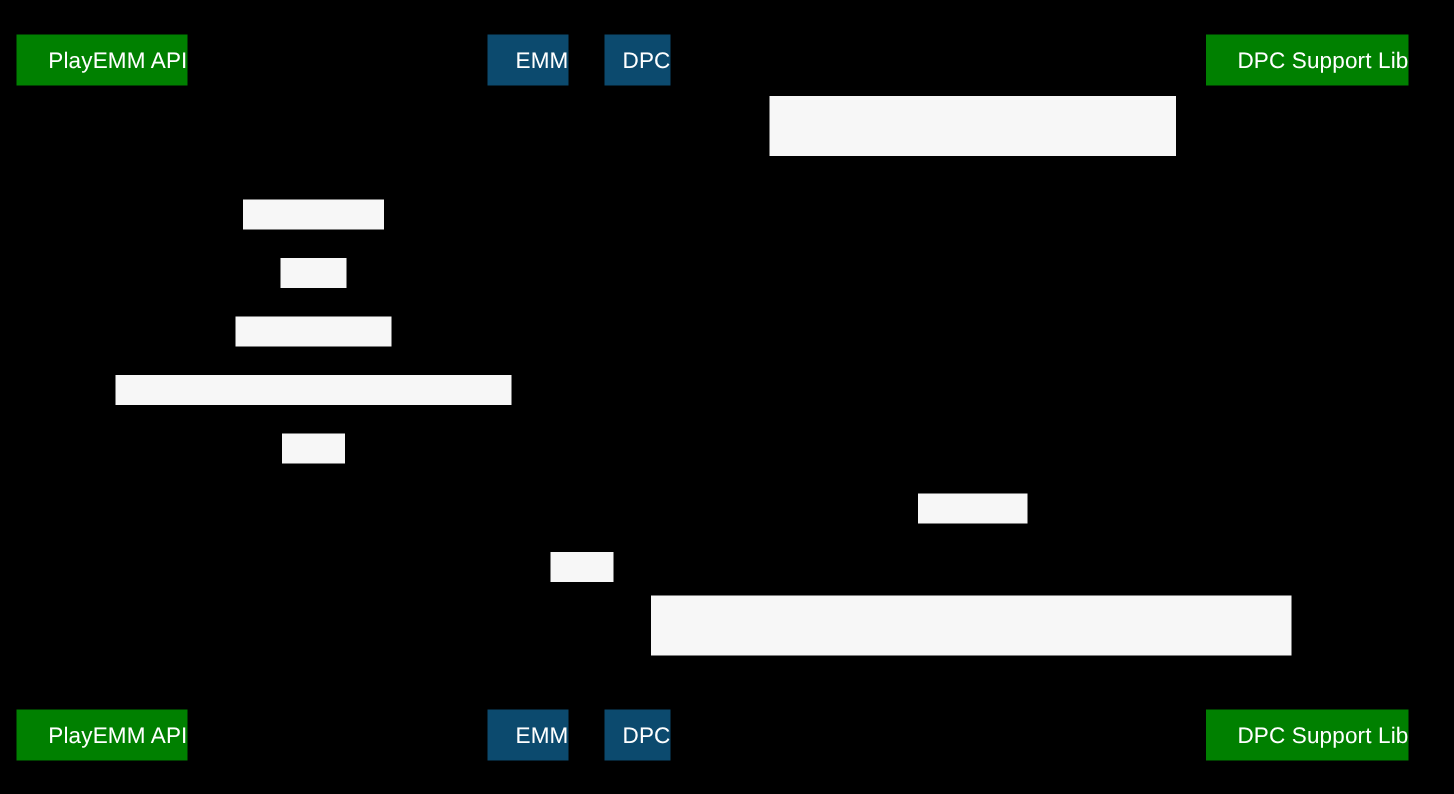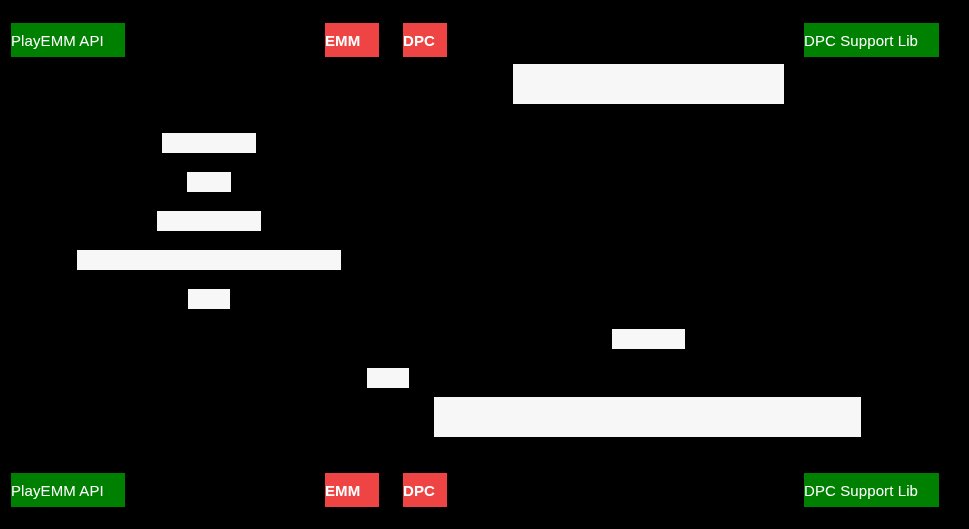--- a/index.html
+++ b/index.html
@@ -14,30 +14,30 @@
     height: 529px;
     background: #000000;
     overflow: hidden;
     font-family: "Liberation Sans", sans-serif;
   }
   .participant {
     position: absolute;
     box-sizing: border-box;
     display: flex;
     align-items: center;
-    justify-content: flex-start;
+    justify-content: flex-end;
     color: #ffffff;
     font-size: 15px;
     line-height: 1;
     letter-spacing: 0.1px;
     white-space: nowrap;
     user-select: none;
   }
   .participant.green { background: #008000; }
-  .participant.blue  { background: #ef4444; font-weight: bold; }
+  .participant.blue  { background: #0c4a6e; }
 
   .msg {
     position: absolute;
     box-sizing: border-box;
     background: #f7f7f7;
     color: #000000;
     font-size: 14.5px;
     line-height: 19px;
     text-align: center;
     white-space: pre;

